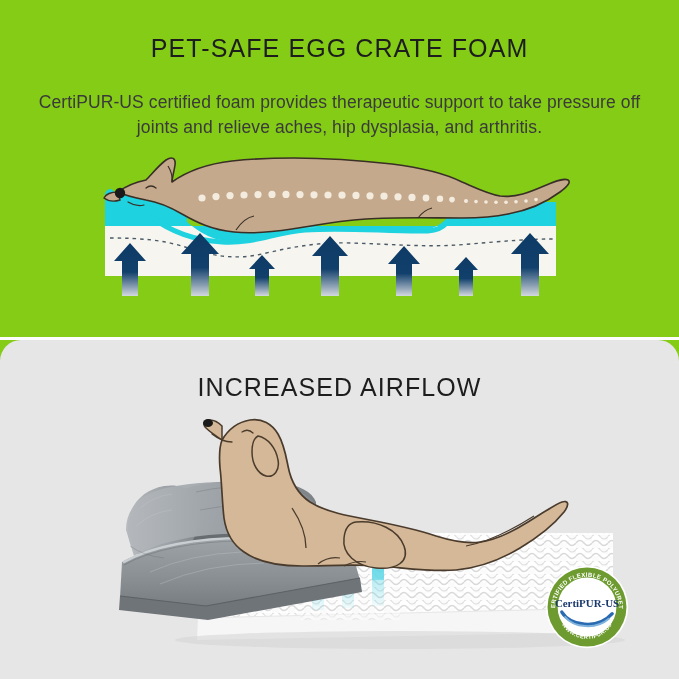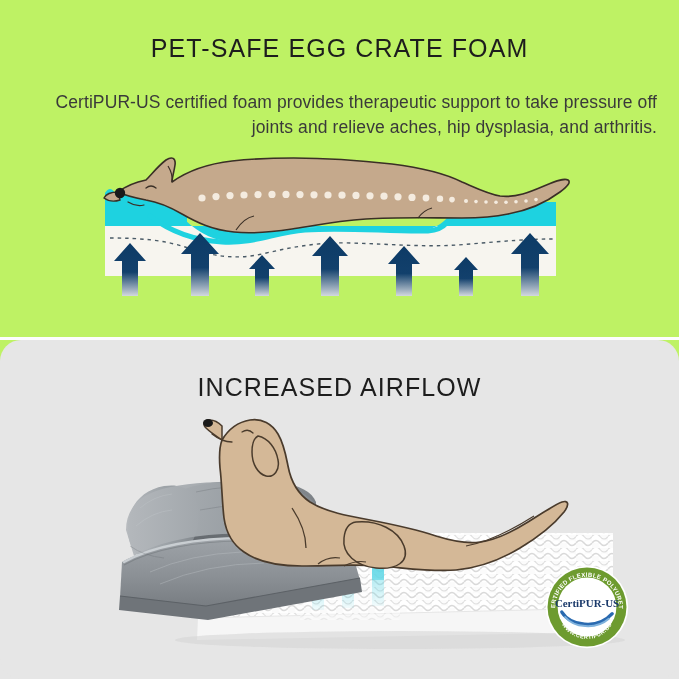--- a/index.html
+++ b/index.html
@@ -4,33 +4,33 @@
 <style>
   html,body{margin:0;padding:0;}
   body{
     width:679px;height:679px;
     background:#e6e6e6;
     font-family:"Liberation Sans", sans-serif;
     overflow:hidden;
     position:relative;
   }
   .panel{position:absolute;left:0;width:679px;overflow:hidden;}
-  #panel-top{top:0;height:366px;background:#bef264;}
+  #panel-top{top:0;height:366px;background:#84cc16;}
   #divider{position:absolute;top:337px;left:0;width:679px;height:3px;background:#fdfdfd;}
   #panel-bottom{top:340px;height:339px;background:#e6e6e6;border-radius:21px;}
 
   .headline{
     position:absolute;left:0;width:679px;text-align:center;
     color:#1d1d1d;font-weight:400;letter-spacing:1.1px;
     font-size:25px;line-height:30px;margin:0;
   }
   #title-top{top:33px;}
   #title-bottom{top:372px;}
   .subcopy{
-    position:absolute;left:22px;width:635px;text-align:right;
+    position:absolute;left:22px;width:635px;text-align:center;
     color:#3a3a3a;font-size:17.5px;line-height:25px;font-weight:400;
     letter-spacing:0.1px;
   }
   #sub-top{top:72px;}
 
   svg{display:block;}
   #art-top{position:absolute;left:0;top:130px;}
   #art-bottom{position:absolute;left:0;top:0;}
   #seal{position:absolute;left:545px;top:565px;width:84px;height:84px;}
 </style>

